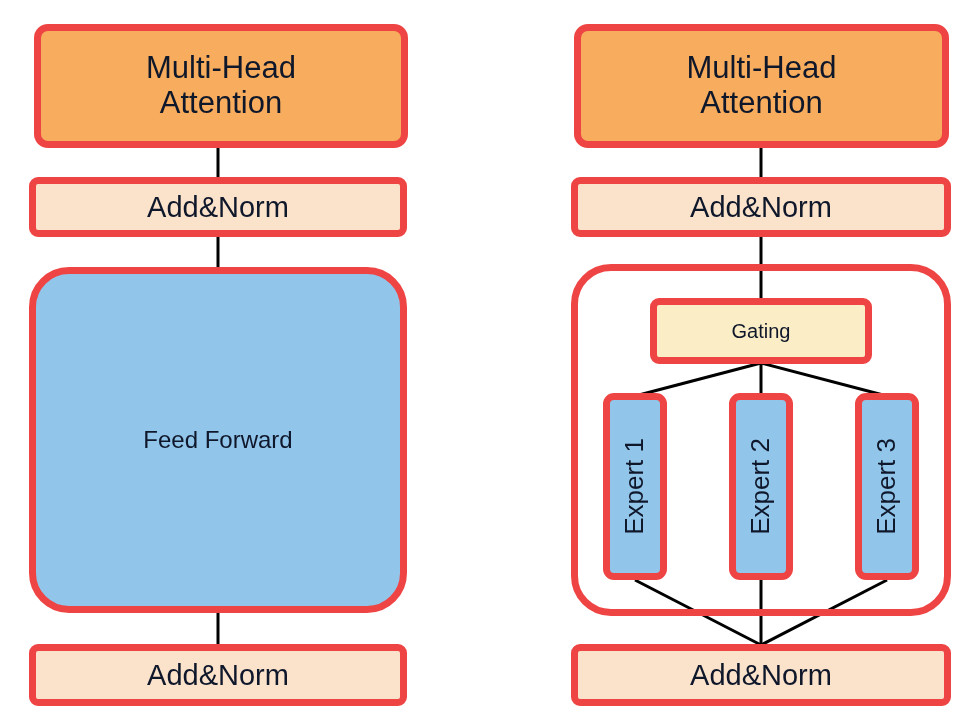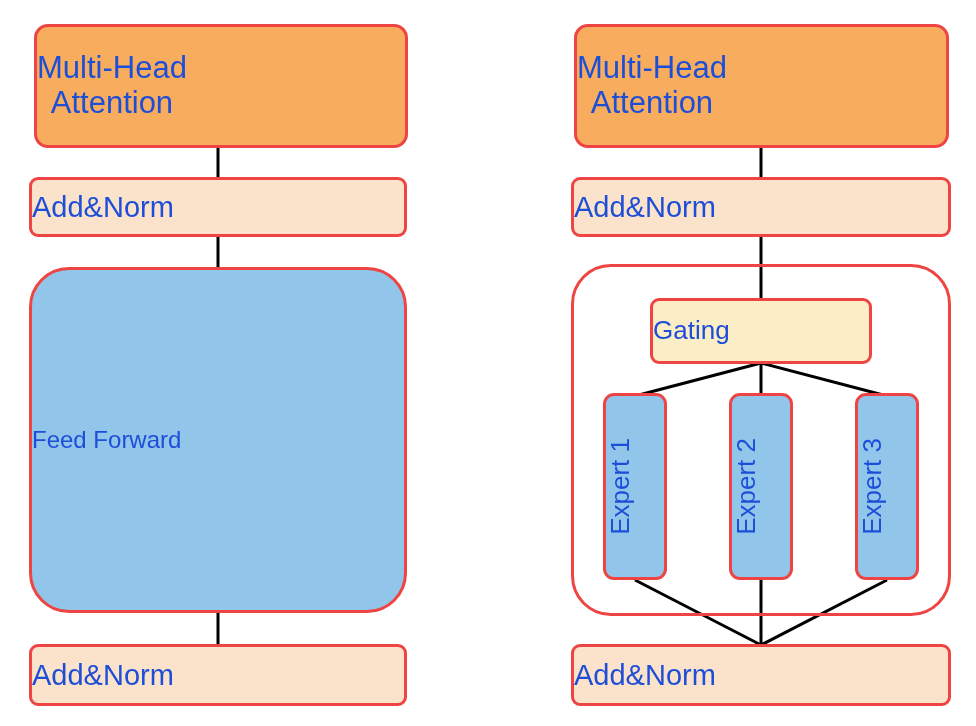--- a/index.html
+++ b/index.html
@@ -20,25 +20,26 @@
   .diagram-svg {
     position: absolute;
     left: 0;
     top: 0;
     width: 976px;
     height: 726px;
   }
   .node {
     position: absolute;
     box-sizing: border-box;
-    border: 3px solid #ef4444;
+    border: 7px solid #ef4444;
     display: flex;
     align-items: center;
+    justify-content: center;
     text-align: center;
-    color: #1d4ed8;
+    color: #0f172a;
     line-height: 1.12;
     z-index: 3;
   }
   .node-label {
     display: block;
     white-space: pre-line;
   }
 
   
   #mha-left {
@@ -82,21 +83,21 @@
   #moe-container {
     left: 571px; top: 264px; width: 380px; height: 352px;
     background: transparent;
     border-radius: 40px;
     z-index: 1;
   }
   #gating {
     left: 650px; top: 298px; width: 222px; height: 66px;
     background: #fbeec6;
     border-radius: 9px;
-    font-size: 26px;
+    font-size: 20px;
   }
   .expert {
     top: 393px; width: 64px; height: 187px;
     background: #92c5ea;
     border-radius: 11px;
     font-size: 26px;
   }
   .expert .node-label {
     writing-mode: vertical-rl;
     text-orientation: mixed;

